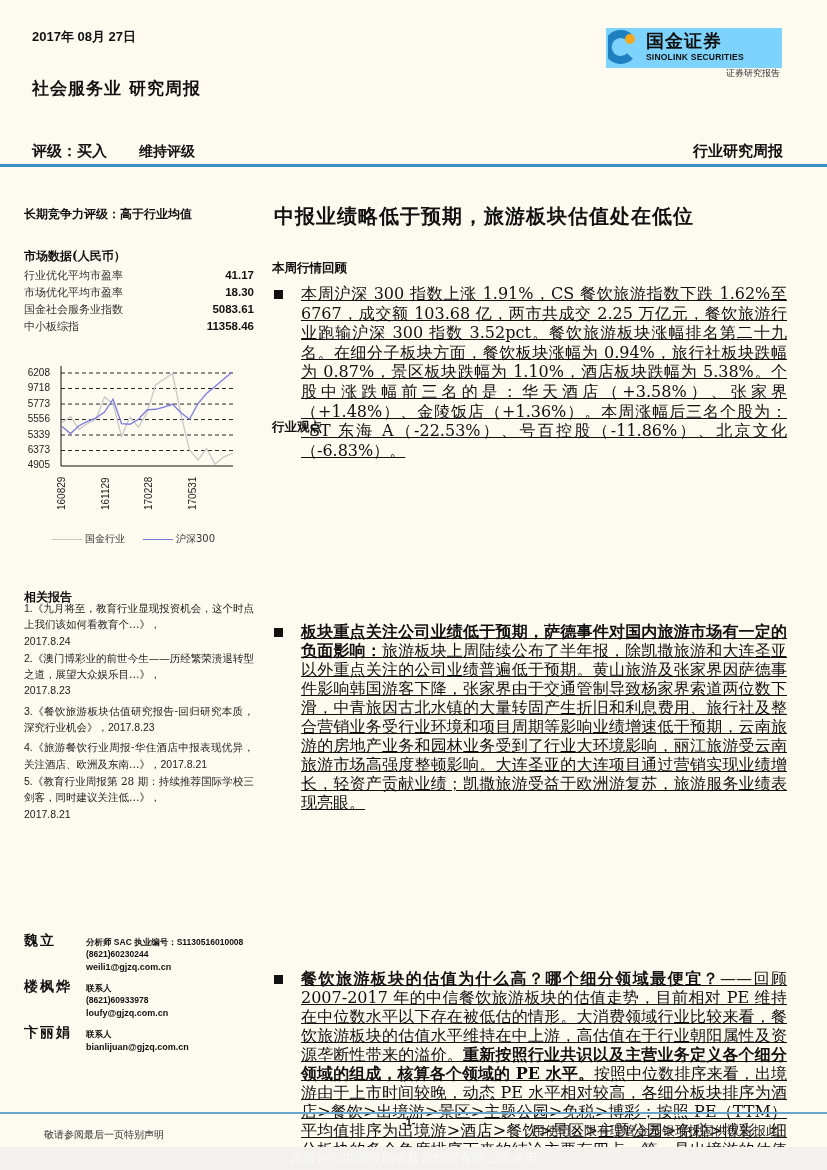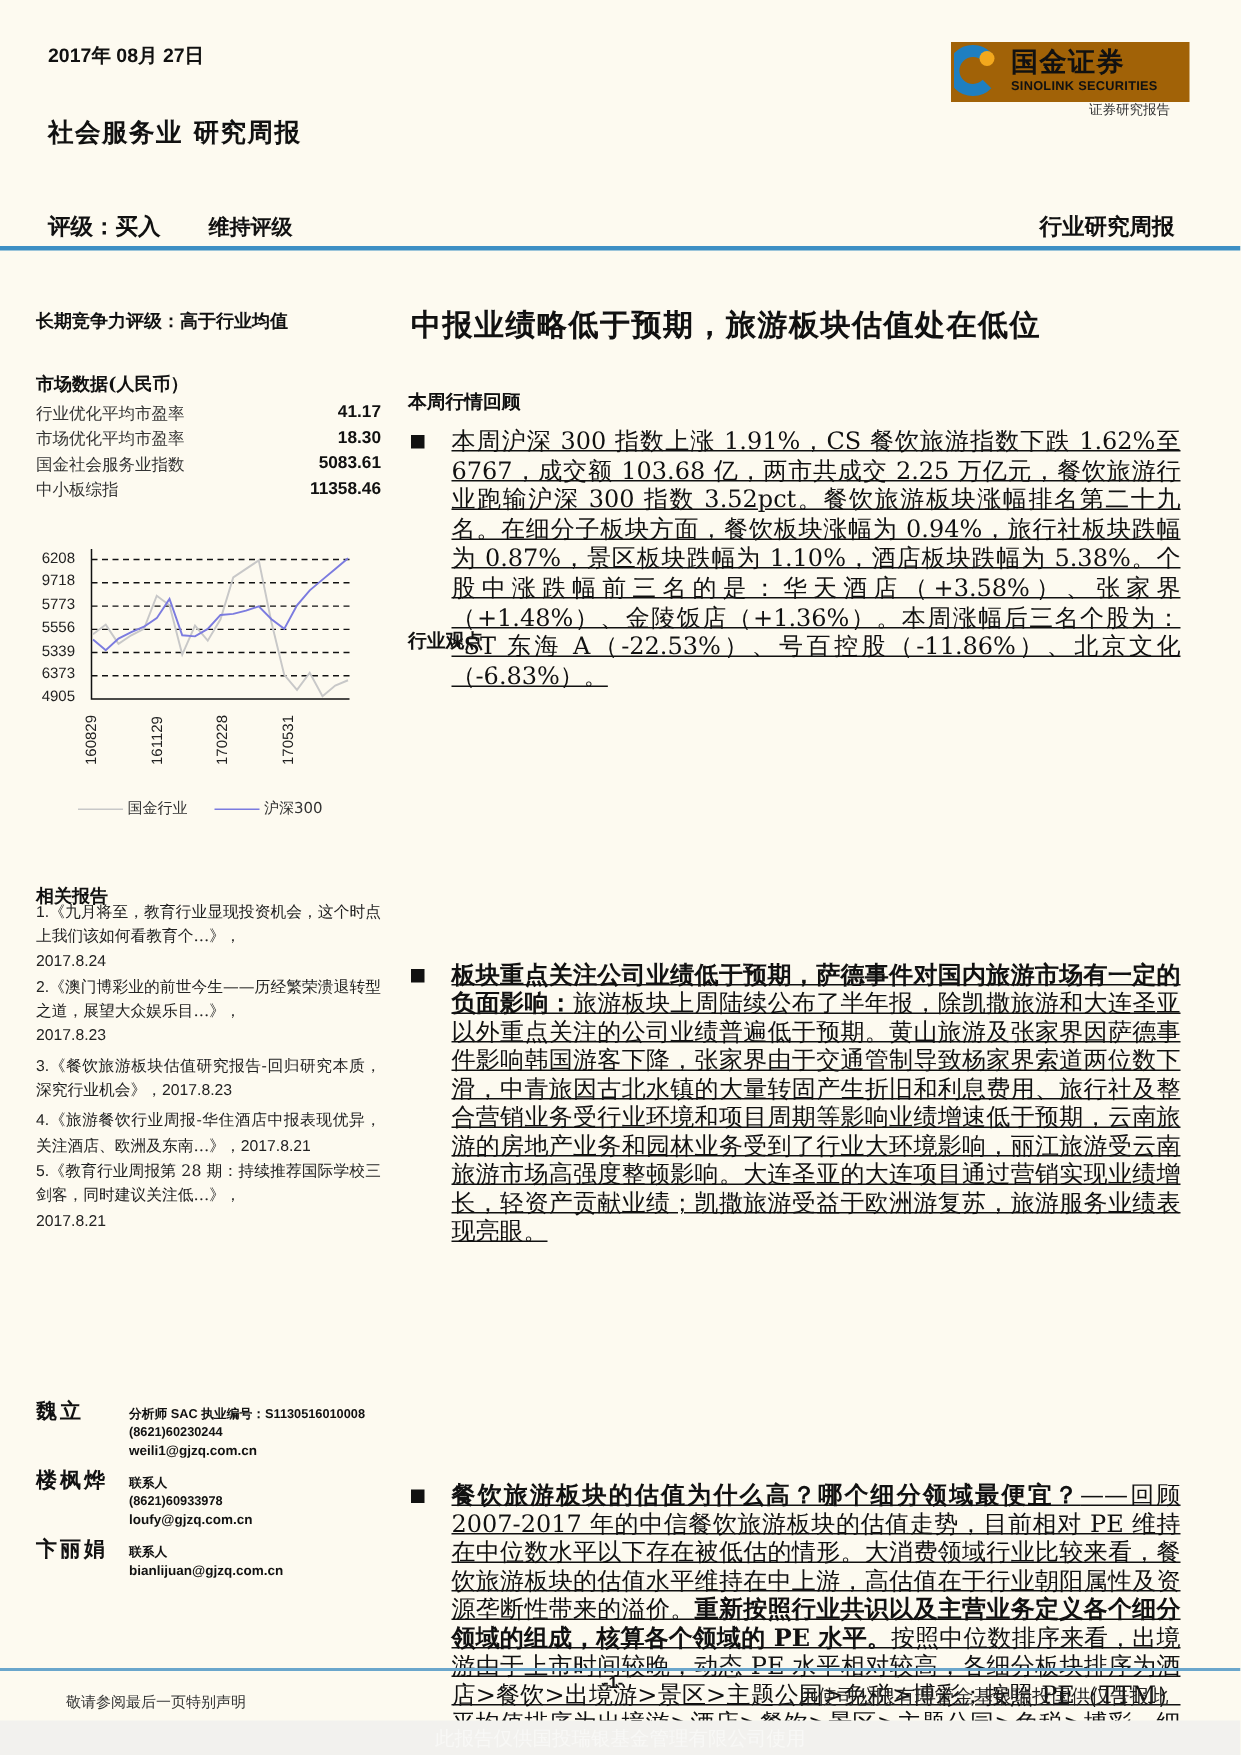--- a/index.html
+++ b/index.html
@@ -5,21 +5,21 @@
   * { box-sizing: border-box; margin: 0; padding: 0; }
   html, body { width: 827px; height: 1170px; background: #fdfaf0; overflow: hidden; }
   body { position: relative; font-family: "DejaVu Serif", "Liberation Serif", serif; color: #111; }
 
   .date { position: absolute; left: 32px; top: 28px; font-family: "Liberation Sans", "DejaVu Sans", sans-serif; font-weight: bold; font-size: 13px; }
   .industry-title { position: absolute; left: 32px; top: 77px; font-size: 17px; font-weight: bold; letter-spacing: 1px; }
   .rating { position: absolute; left: 32px; top: 142px; font-size: 15px; font-weight: bold; }
   .rating .maintain { margin-left: 32px; font-size: 14px; }
   .report-type { position: absolute; right: 44px; top: 142px; font-size: 15px; font-weight: bold; }
 
-  .logo { position: absolute; left: 634px; top: 28px; width: 159px; height: 40px; background: #a16207; }
+  .logo { position: absolute; left: 606px; top: 28px; width: 176px; height: 40px; background: #7dd3fc; }
   .logo .mark { position: absolute; left: 2px; top: 2px; width: 30px; height: 34px; }
   .logo .cn { position: absolute; left: 40px; top: 1px; font-family: "DejaVu Sans", sans-serif; font-weight: bold; font-size: 18px; letter-spacing: 1px; color: #111; }
   .logo .en { position: absolute; left: 40px; top: 24px; font-family: "Liberation Sans", sans-serif; font-weight: bold; font-size: 8.5px; color: #111; letter-spacing: 0.2px; }
   .logo-sub { position: absolute; left: 726px; top: 67px; font-size: 9px; color: #333; }
 
   .top-rule { position: absolute; left: 0; top: 164px; width: 827px; height: 3px; background: #3d8fc4; }
 
   
   .side { position: absolute; left: 24px; width: 230px; }
   .competitive { top: 206px; font-size: 12px; font-weight: bold; }
@@ -50,21 +50,21 @@
 
   
   .main { position: absolute; left: 272px; width: 515px; }
   .headline { top: 203px; font-size: 20px; font-weight: bold; letter-spacing: 1px; left: 274px; }
   .sec1-title { top: 260px; font-size: 12.5px; font-weight: bold; }
   .para { position: relative; padding-left: 29px; font-size: 16px; line-height: 19.6px; text-align: justify; text-decoration: underline; }
   .para .bullet { position: absolute; left: 2px; top: 6px; width: 9px; height: 9px; background: #111; }
   .para b { font-weight: bold; }
   .p1 { top: 284px; }
   .sec2-title { top: 419px; font-size: 12.5px; font-weight: bold; }
-  .p2 { top: 446px; line-height: 19px; margin-top: 18px; }
+  .p2 { top: 446px; line-height: 19px; }
   .p3 { top: 603px; line-height: 19px; }
 
   .bottom-rule { position: absolute; left: 0; top: 1112px; width: 827px; height: 2px; background: #6aa6cc; }
   .page-num { position: absolute; left: 402px; top: 1116px; font-family: "Liberation Sans", sans-serif; font-weight: bold; font-size: 11px; }
   .disclaimer { position: absolute; left: 44px; top: 1128px; font-size: 10px; color: #333; }
   .usage { position: absolute; right: 48px; top: 1122px; font-family: "DejaVu Sans", sans-serif; font-size: 13px; color: #222; }
   .watermark-bar { position: absolute; left: 0; top: 1147px; width: 827px; height: 23px; background: #f2f1ee; }
   .watermark { position: absolute; left: 0; width: 827px; top: 1150px; text-align: center; font-family: "DejaVu Sans", sans-serif; font-size: 13px; color: #f8f8f6; }
 </style>
 </head>

